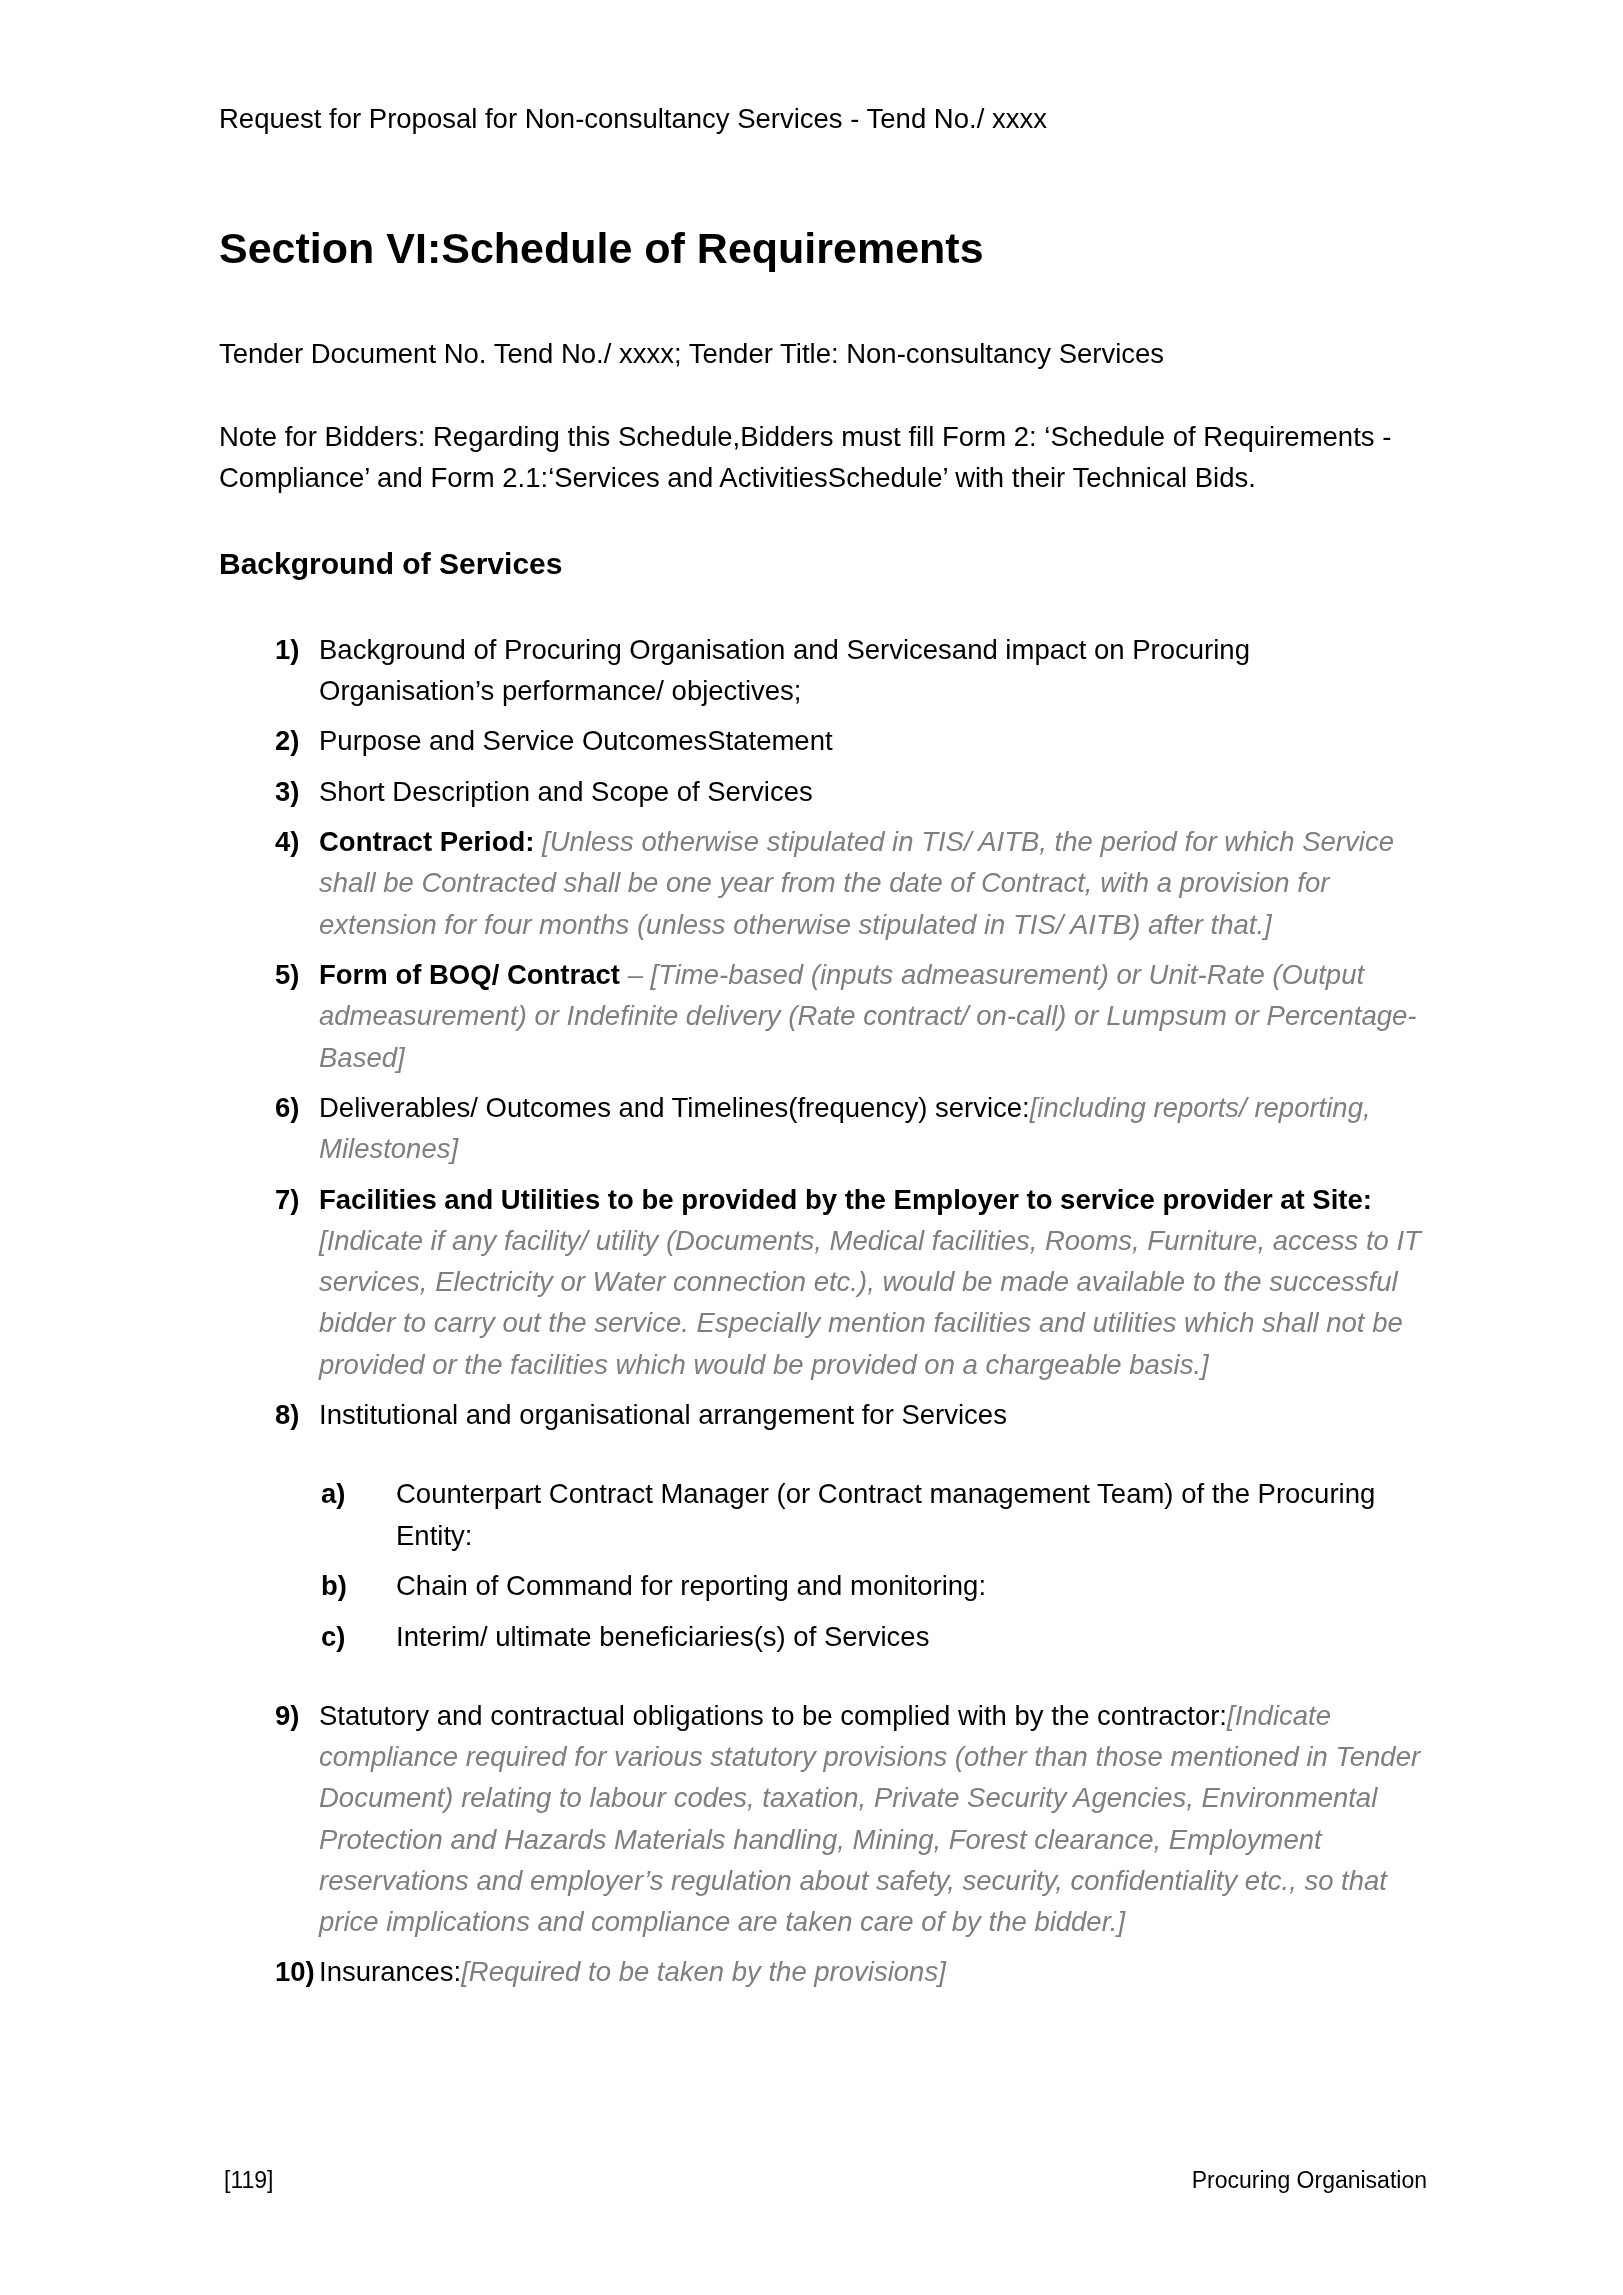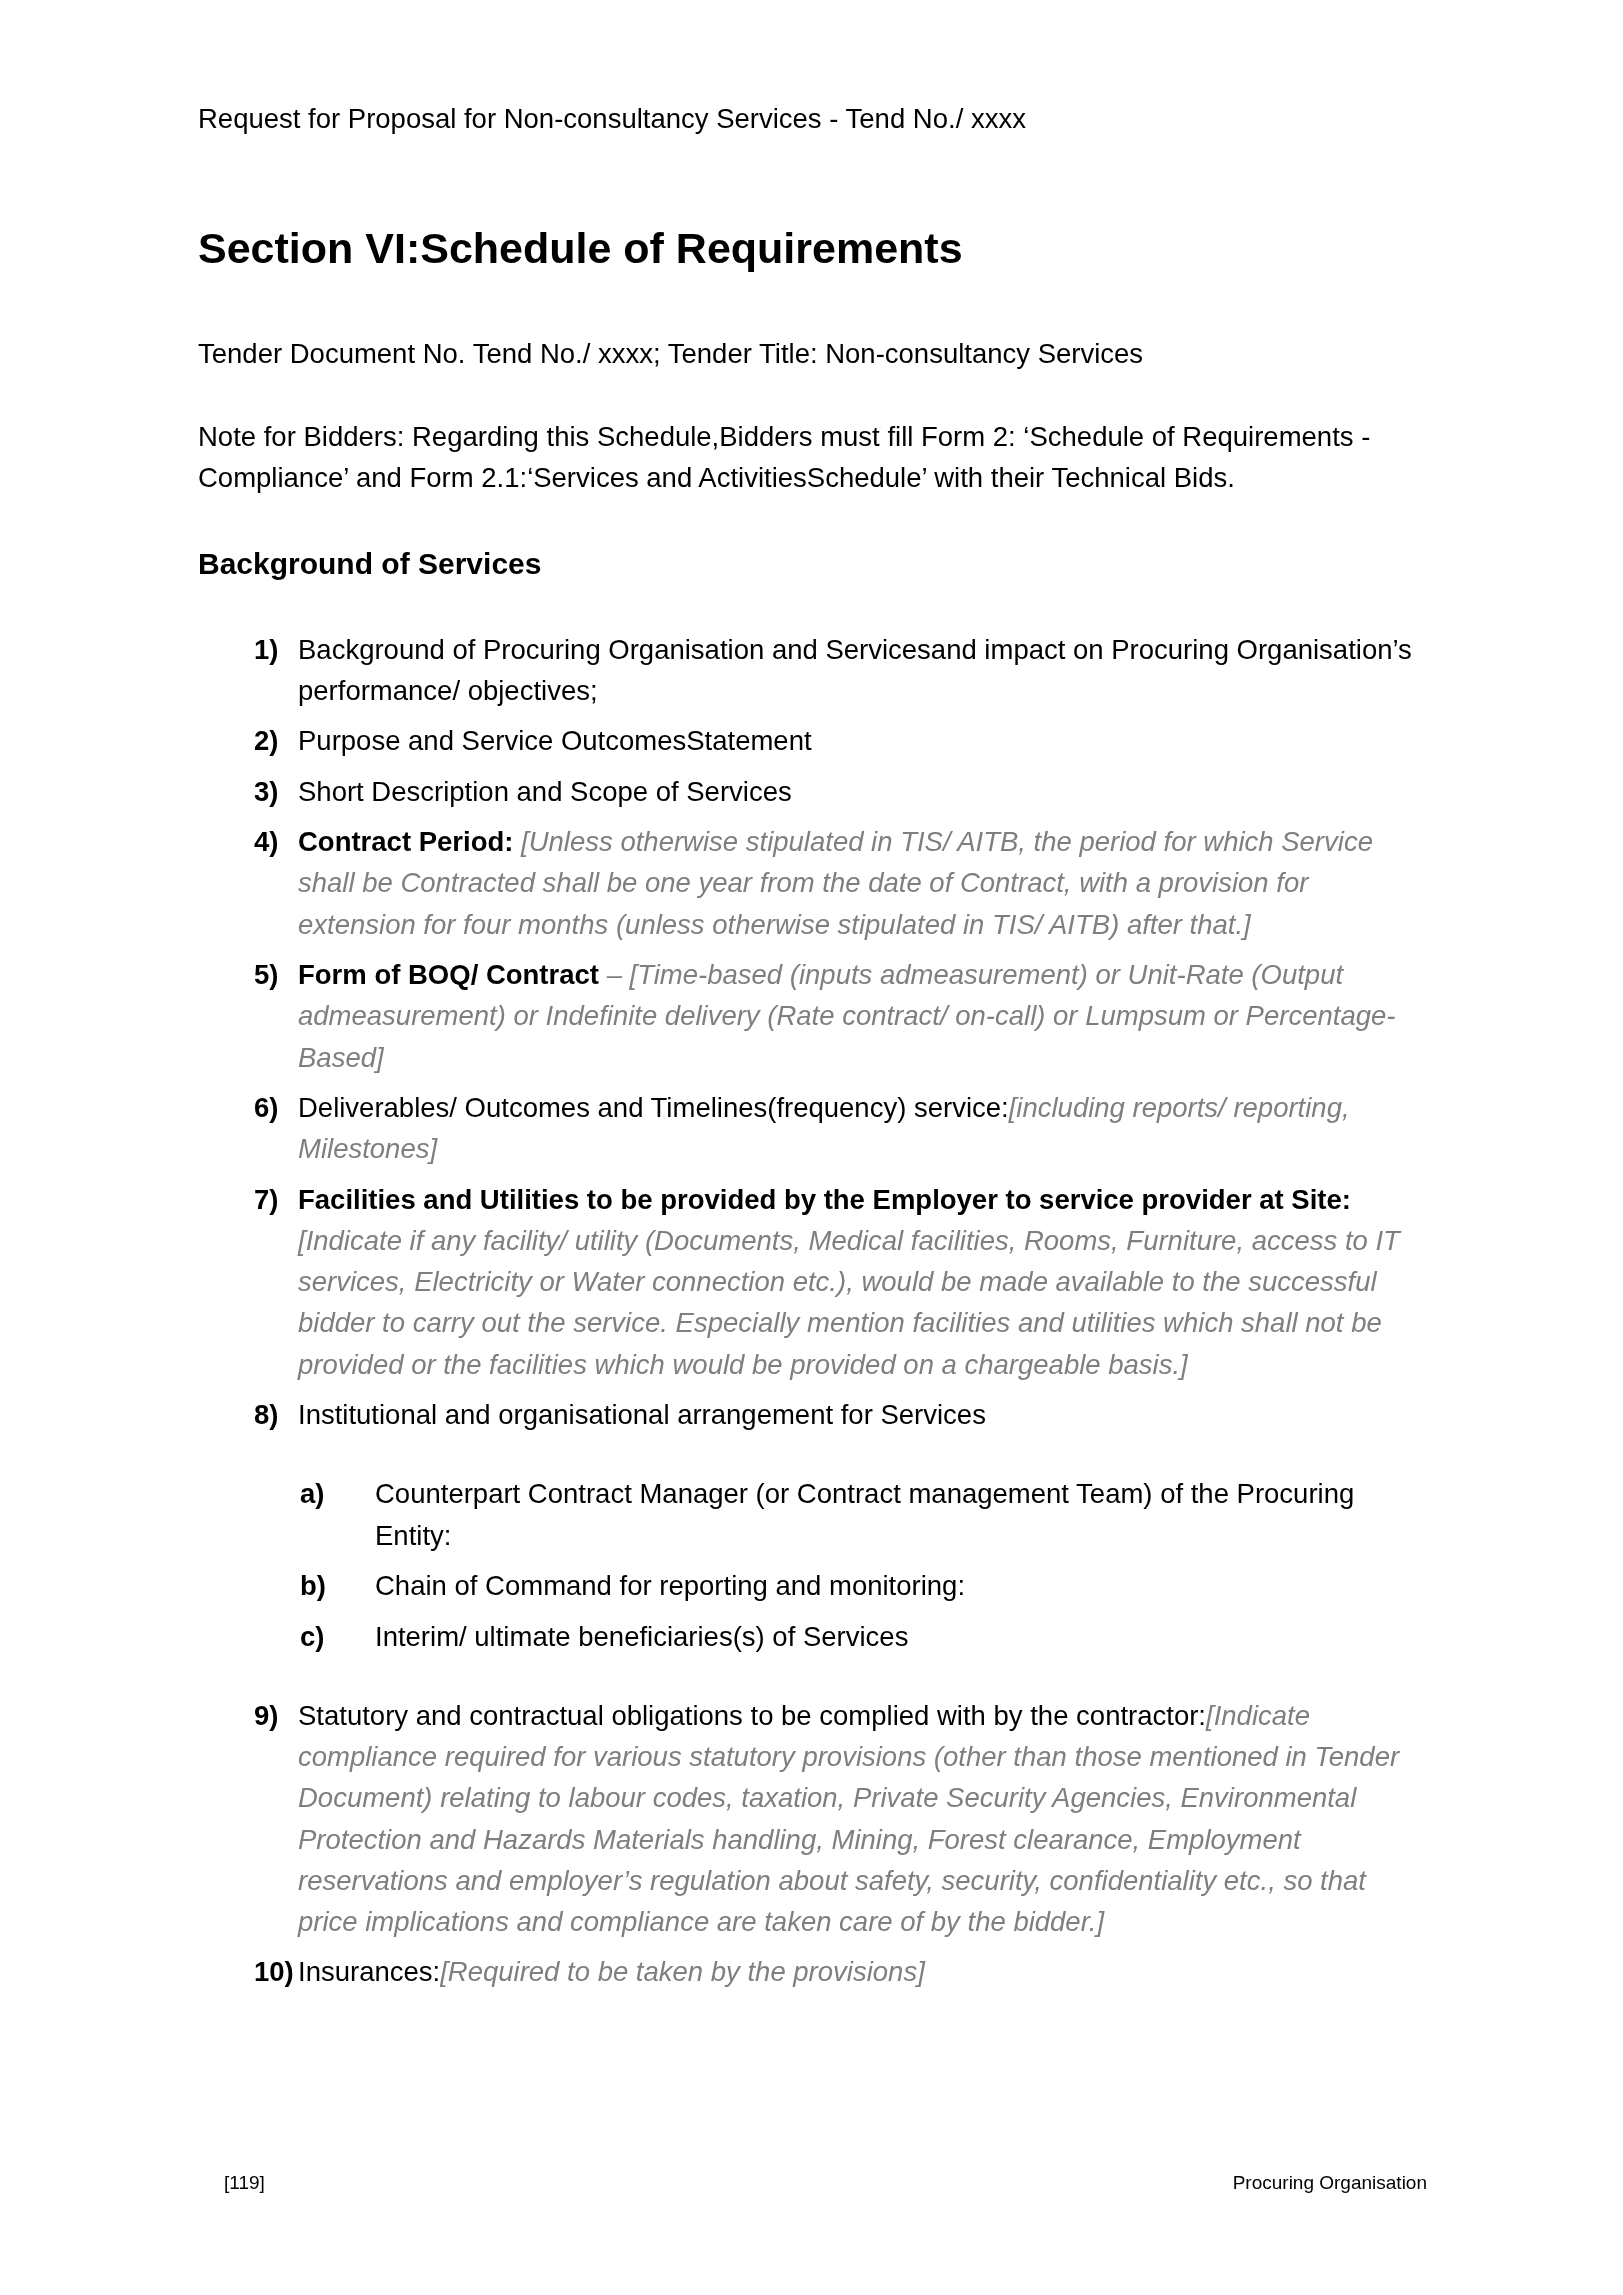--- a/index.html
+++ b/index.html
@@ -8,20 +8,21 @@
     width: 1623px;
     height: 2295px;
     margin: 0 auto;
     position: relative;
     background: #ffffff;
     font-family: "Liberation Sans", sans-serif;
     font-size: 27.5px;
     line-height: 1.5;
     color: #000000;
     overflow: hidden;
+    padding-left: 21px;
   }
   .content { padding: 98px 196px 0 198px; }
   .doc-header { margin-bottom: 84px; font-size: 27.5px; }
   .title {
     text-align: left;
     font-weight: bold;
     font-size: 43px;
     line-height: 1.2;
     margin-bottom: 58px;
   }
@@ -42,21 +43,21 @@
   .sublist { padding-left: 46px; margin: 38px 0 38px 0; }
   .sli { display: flex; margin-bottom: 9.2px; }
   .sli .num { flex: 0 0 75px; }
   .footer {
     position: absolute;
     left: 198px;
     right: 196px;
     bottom: 98px;
     display: flex;
     justify-content: space-between;
-    font-size: 19px;
+    font-size: 23px;
   }
   .footer .page-num { margin-left: 26px; }
 </style>
 </head>
 <body>
 
 <div class="page">
   <div class="content">
 
     <div class="doc-header">Request for Proposal for Non-consultancy Services - Tend No./ xxxx</div>

